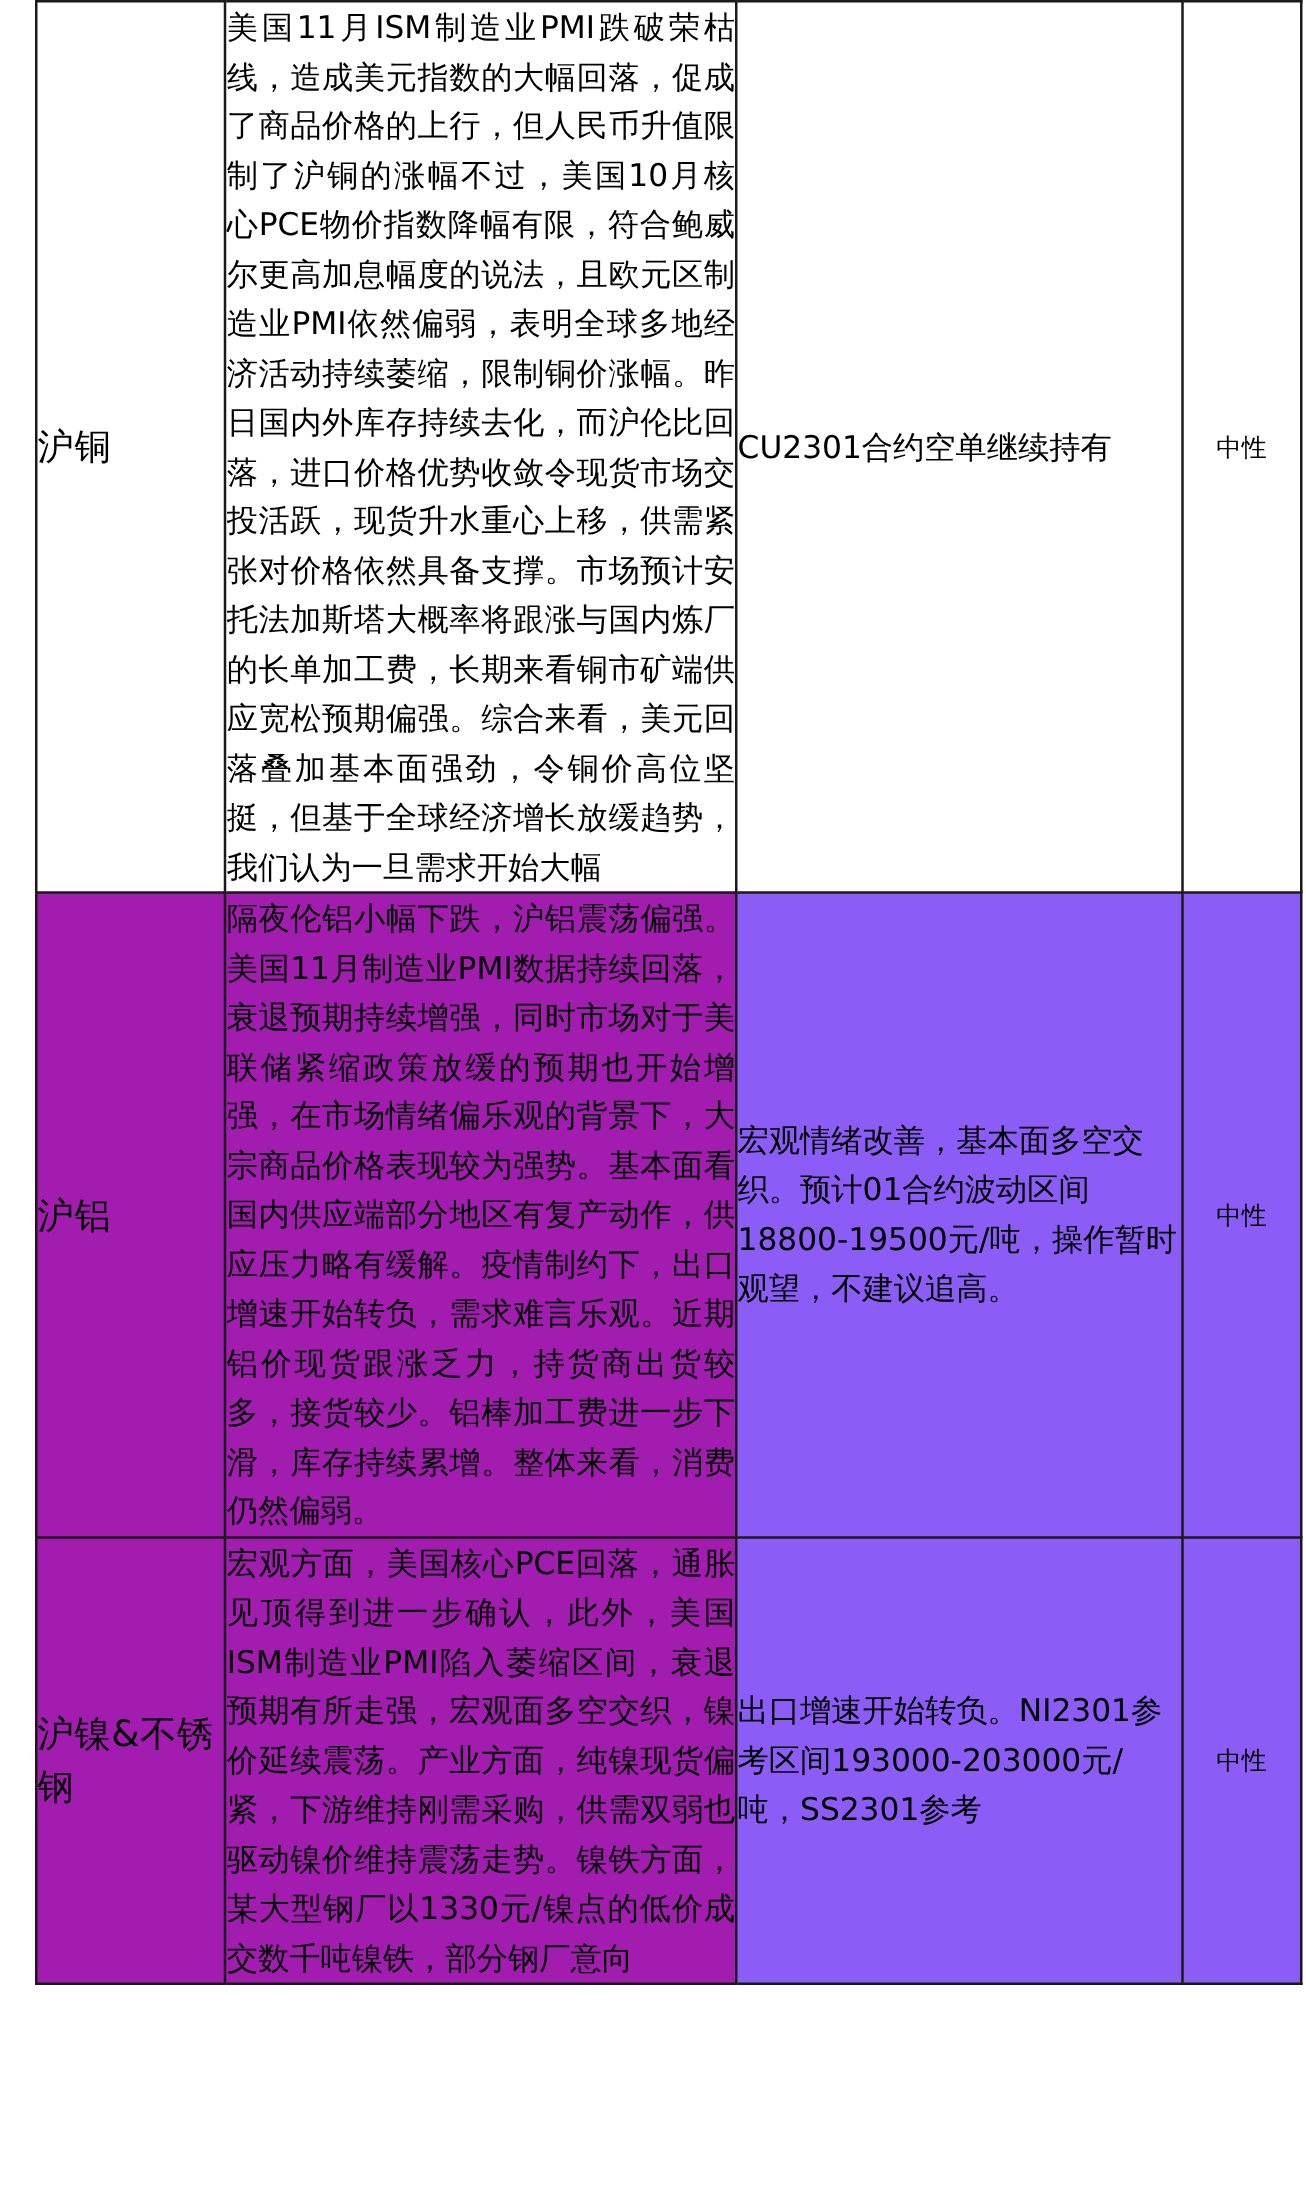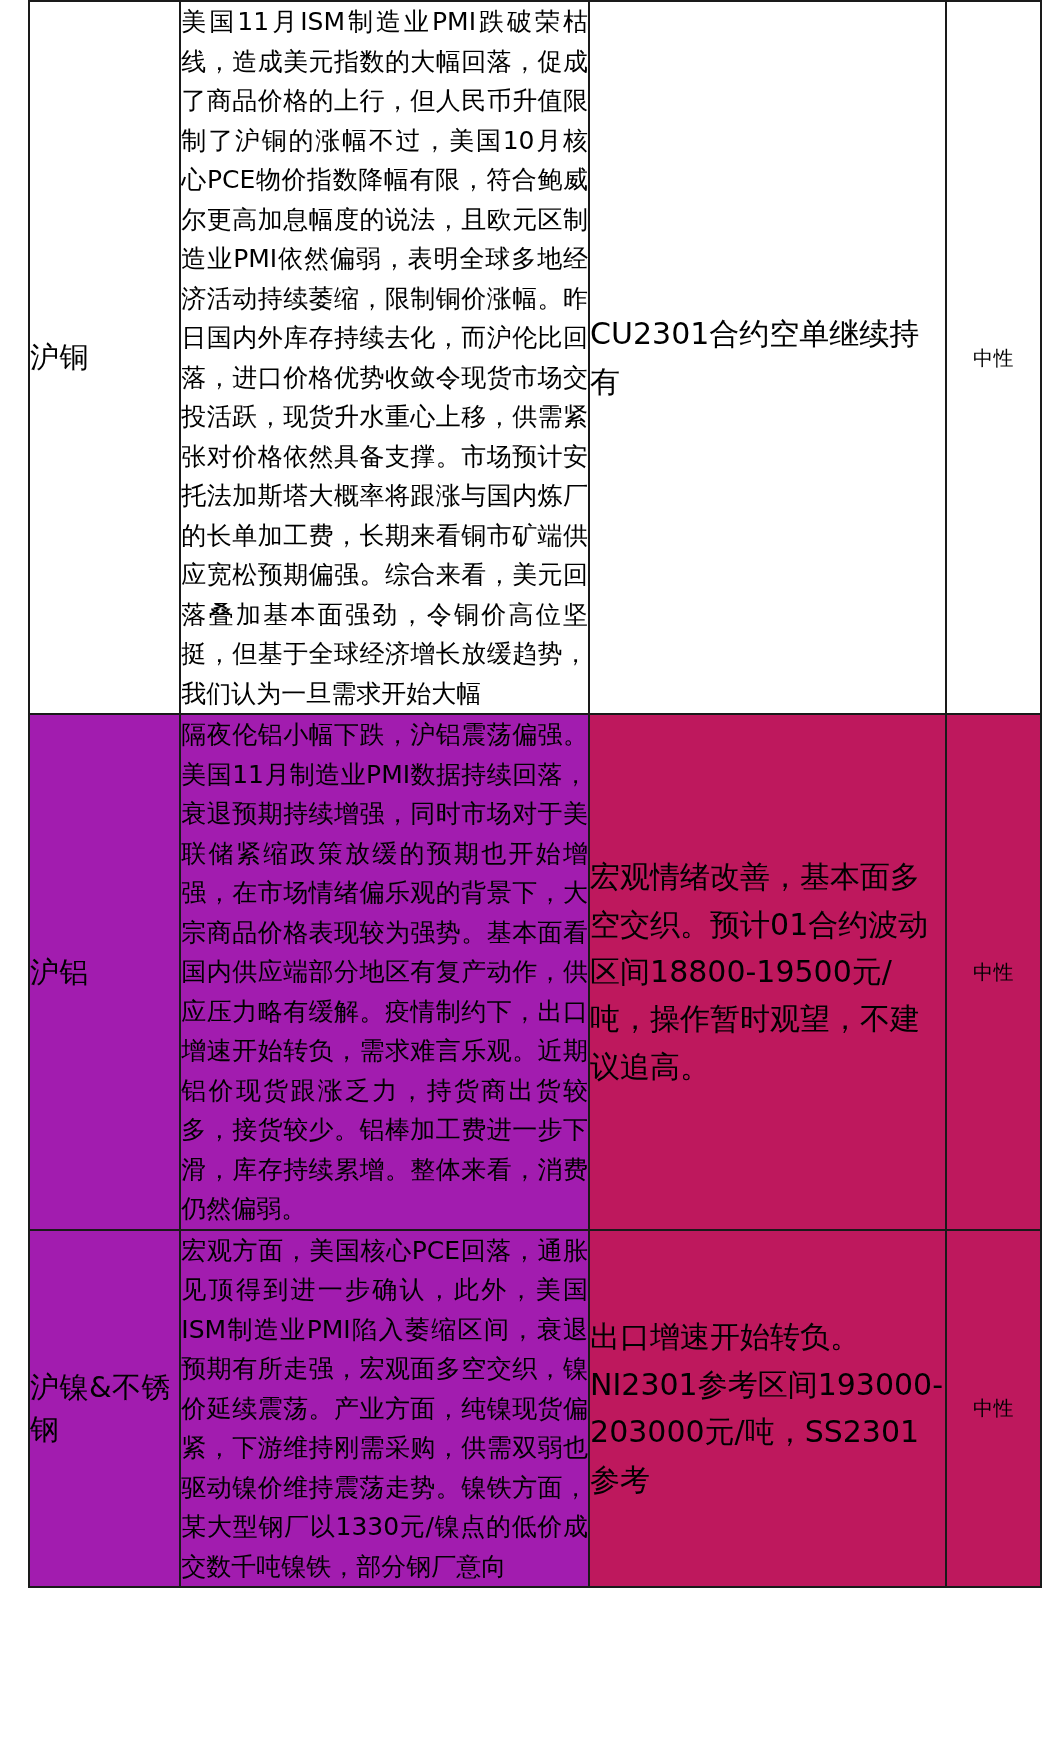--- a/index.html
+++ b/index.html
@@ -45,34 +45,34 @@
   }
   .cell-body {
     font-size: 25px;
     line-height: 1.58;
     padding: 14px 12px 14px 14px;
     text-align: justify;
     text-justify: inter-ideograph;
     letter-spacing: 0px;
   }
   .cell-view {
-    font-size: 30px;
+    font-size: 25px;
     line-height: 1.58;
     padding: 10px 12px 10px 14px;
     text-align: left;
     letter-spacing: 0px;
   }
   .cell-rating {
     font-size: 20px;
     line-height: 1.5;
     text-align: center;
     letter-spacing: 0.5px;
   }
   .row-shaded td {
-    background: #be185d;
+    background: #8b5cf6;
   }
   .row-shaded td.white-cell {
     background: #a21caf;
   }
   .clip-top {
     
   }
 </style>
 </head>
 <body>

